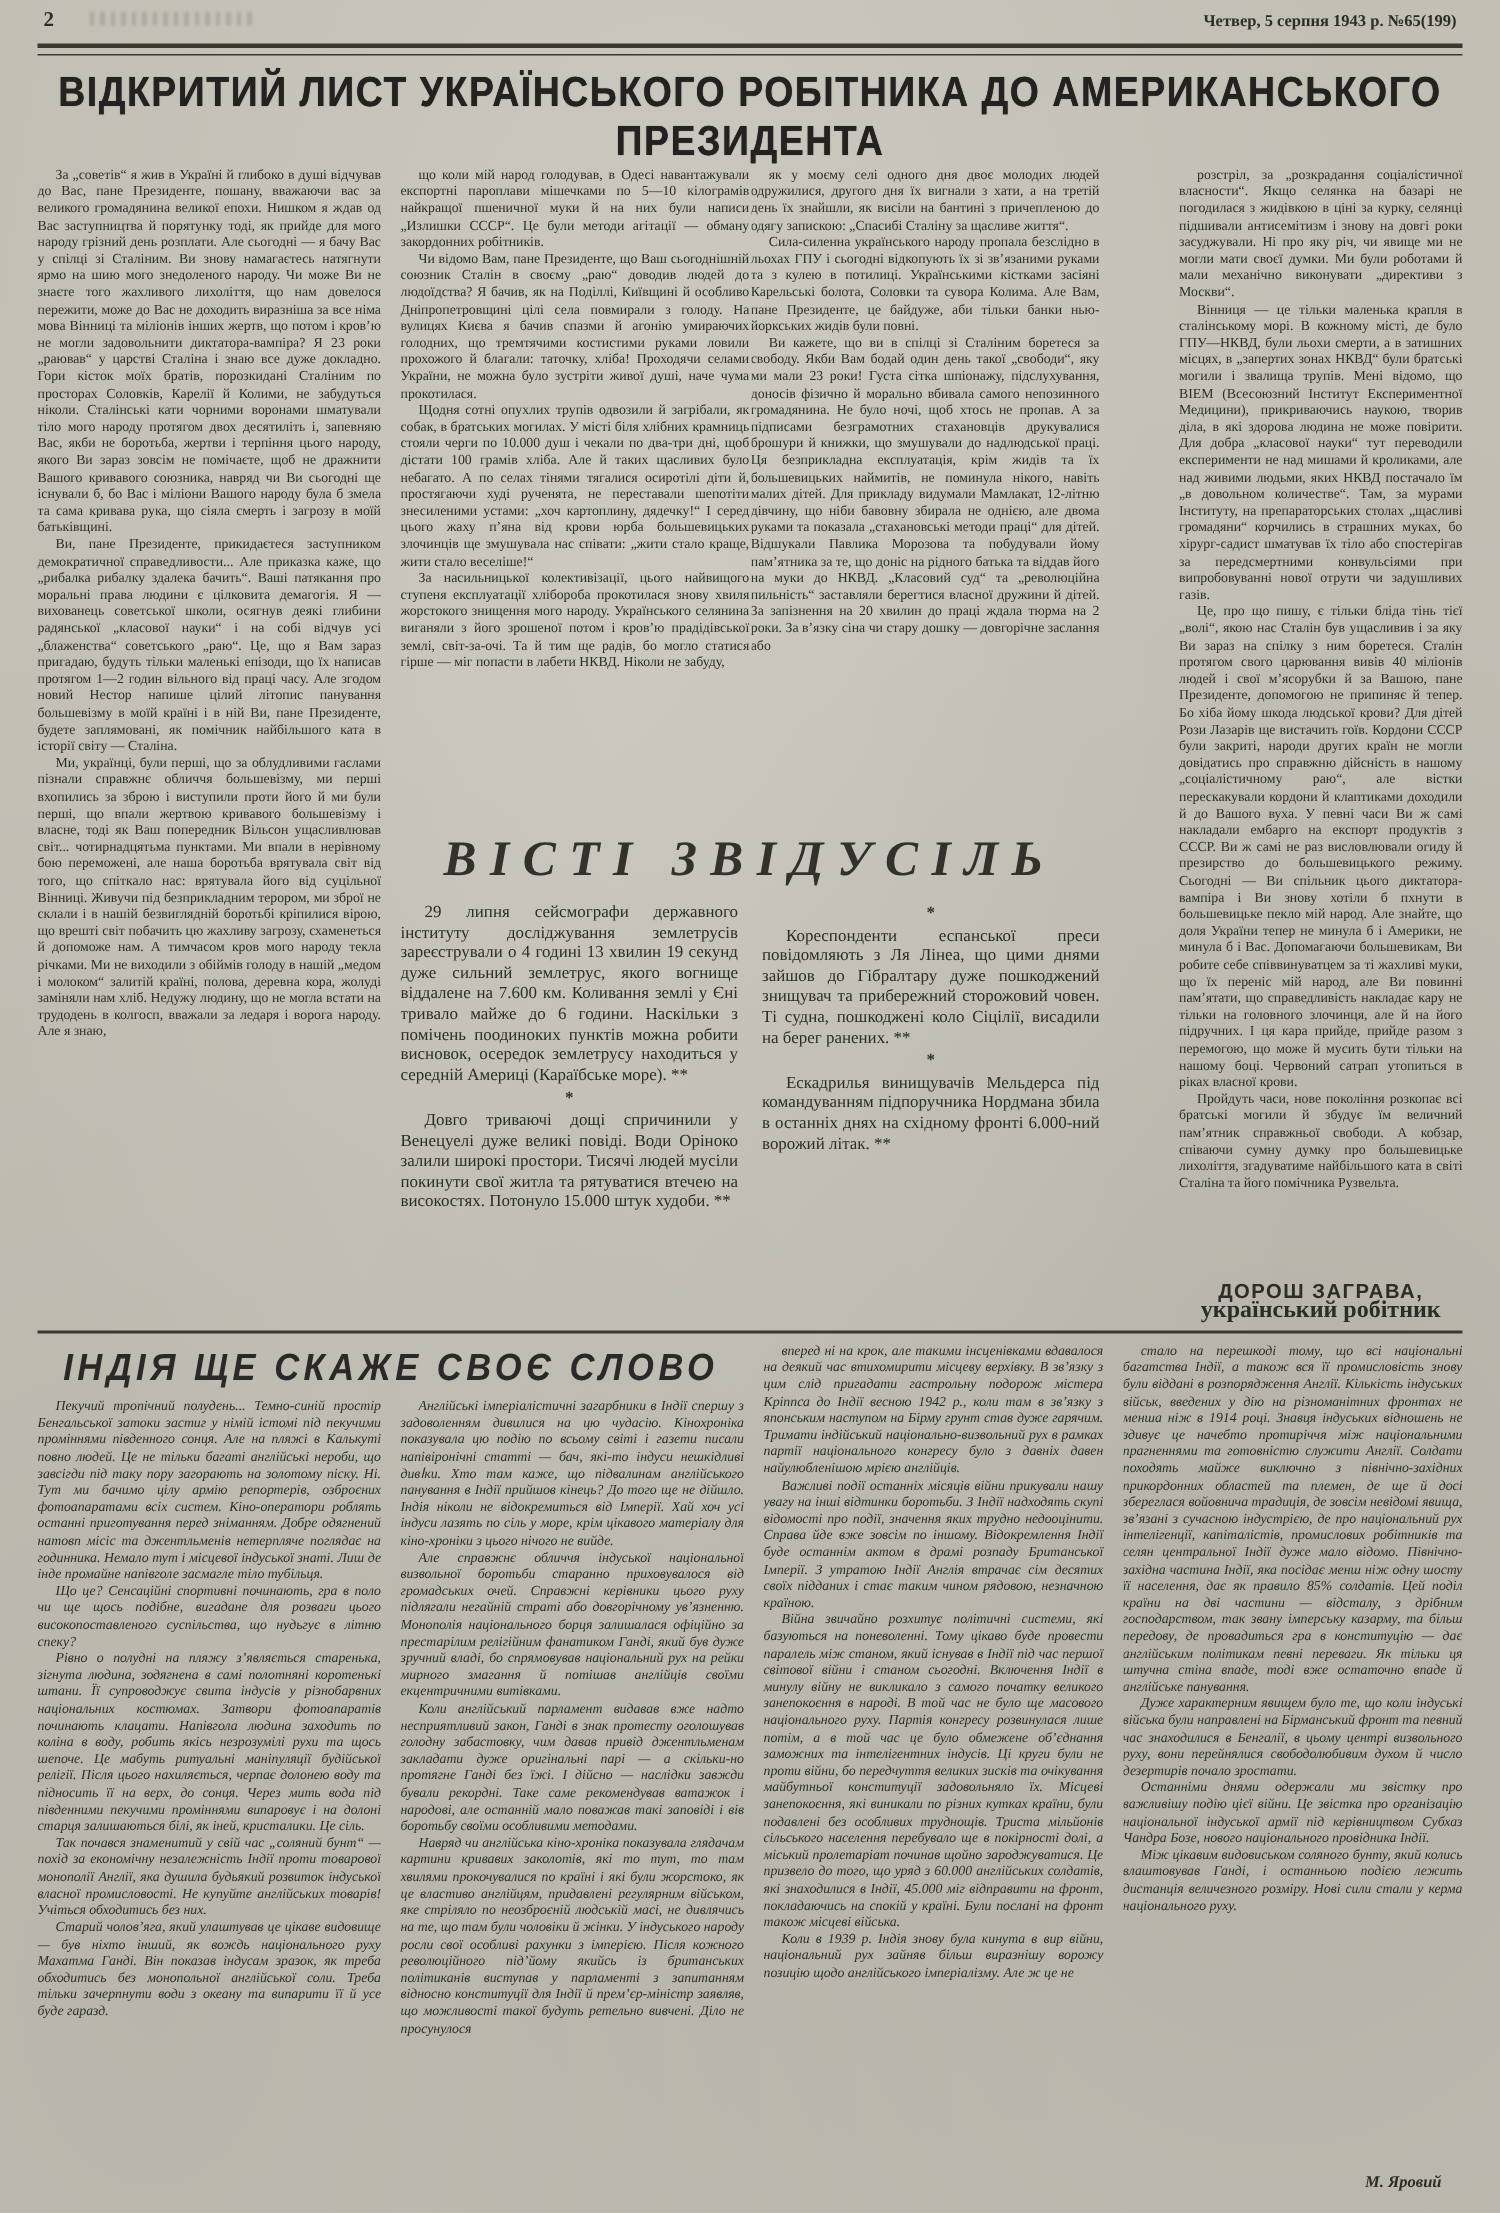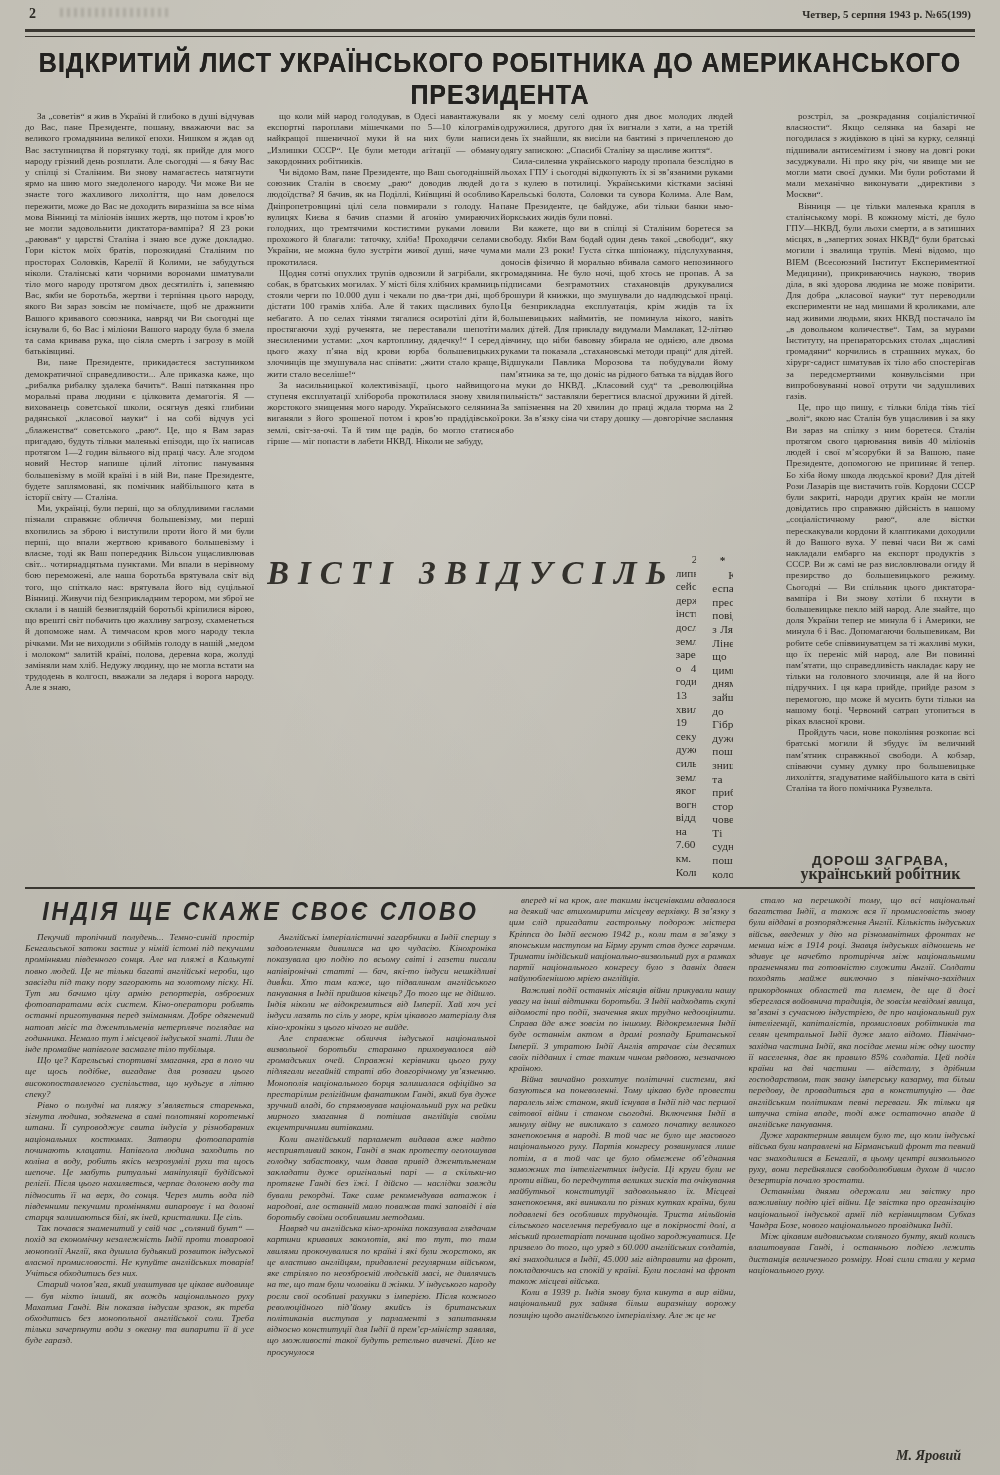--- a/index.html
+++ b/index.html
@@ -31,21 +31,21 @@
   .top-grid{display:flex;gap:13px;height:772px;}
   .ncol{font-size:9.2px;line-height:11.2px;text-align:justify;}
   .para{margin:0;text-indent:12px;}
   .colA,.colD{flex:0 0 229px;overflow:hidden;}
   .colD{display:flex;flex-direction:column;}
   .colD .flow{flex:1;overflow:hidden;margin-left:40px;}
   .mid{flex:1;display:flex;flex-direction:column;min-width:0;}
   .mid-letter{display:flex;gap:1px;height:438px;overflow:hidden;}
   .mid-letter .subcol{flex:1;overflow:hidden;}
   
-  .visti{flex:1;margin-top:4px;display:flex;flex-direction:row;overflow:hidden;}
+  .visti{flex:1;margin-top:4px;display:flex;flex-direction:column;overflow:hidden;}
   .visti-heading{
     text-align:center;font-weight:bold;font-style:italic;
     font-size:33px;letter-spacing:9px;margin:2px 0 10px 0;color:#33312c;
   }
   .visti-cols{display:flex;gap:16px;flex:1;overflow:hidden;}
   .visti-cols .vcol{flex:1;font-size:11.3px;line-height:13.6px;text-align:justify;overflow:hidden;}
   .visti-cols .para{text-indent:16px;margin-bottom:2px;}
   .star{margin:1px 0;text-align:center;text-indent:0;font-weight:bold;}
   
   .sig-block{flex:none;text-align:center;padding:6px 0 4px 40px;}
@@ -61,21 +61,21 @@
     font-weight:bold;font-size:23px;letter-spacing:3px;
     text-align:center;margin:2px 0 8px 0;color:#2a2927;
     transform:scaleY(1.1);transform-origin:top;
   }
   .b-left-cols{display:flex;gap:13px;flex:1;overflow:hidden;}
   .b-left-cols .subcol{flex:1;overflow:hidden;}
   .b-right{flex:1;display:flex;gap:13px;overflow:hidden;min-width:0;}
   .b-right .subcol{flex:1;overflow:hidden;}
   .b-right .colsig{display:flex;flex-direction:column;}
   .b-right .colsig .flow{flex:1;overflow:hidden;}
-  .india-sig{flex:none;text-align:right;font-weight:bold;font-size:14px;padding:4px 14px 2px 0;}
+  .india-sig{flex:none;text-align:right;font-weight:bold;font-size:11px;padding:4px 14px 2px 0;}
   
   .smudge{position:absolute;left:60px;top:8px;width:110px;height:9px;
     background:repeating-linear-gradient(90deg, rgba(60,56,48,.35) 0 3px, transparent 3px 7px);
     filter:blur(1px);opacity:.5;}
 </style>
 </head>
 <body>
 
 <div class="page">
   <div class="smudge"></div>
@@ -143,21 +143,21 @@
   </div>
 
   <div class="rule-heavy"></div>
 
   <div class="bottom">
     <div class="b-left">
       <h2 class="india-headline">ІНДІЯ ЩЕ СКАЖЕ СВОЄ СЛОВО</h2>
       <div class="b-left-cols">
         <div class="ncol subcol">
             <p class="para">Пекучий тропічний полудень... Темно-синій простір Бенгальської затоки застиг у німій істомі під пекучими проміннями південного сонця. Але на пляжі в Калькуті повно людей. Це не тільки багаті англійські нероби, що завсігди під таку пору загорають на золотому піску. Ні. Тут ми бачимо цілу армію репортерів, озброєних фотоапаратами всіх систем. Кіно-оператори роблять останні приготування перед зніманням. Добре одягнений натовп місіс та джентльменів нетерпляче поглядає на годинника. Немало тут і місцевої індуської знаті. Лиш де інде промайне напівголе засмагле тіло тубільця.</p>
-            <p class="para">Що це? Карельські спортивні змагання, гра в поло чи ще щось подібне, вигадане для розваги цього високопоставленого суспільства, що нудьгує в літню спеку?</p>
+            <p class="para">Що це? Сенсаційні спортивні починають, гра в поло чи ще щось подібне, вигадане для розваги цього високопоставленого суспільства, що нудьгує в літню спеку?</p>
             <p class="para">Рівно о полудні на пляжу з’являється старенька, зігнута людина, зодягнена в самі полотняні коротенькі штани. Її супроводжує свита індусів у різнобарвних національних костюмах. Затвори фотоапаратів починають клацати. Напівгола людина заходить по коліна в воду, робить якісь незрозумілі рухи та щось шепоче. Це мабуть ритуальні маніпуляції будійської релігії. Після цього нахиляється, черпає долонею воду та підносить її на верх, до сонця. Через мить вода під південними пекучими проміннями випаровує і на долоні старця залишаються білі, як іней, кристалики. Це сіль.</p>
             <p class="para">Так почався знаменитий у свій час „соляний бунт“ — похід за економічну незалежність Індії проти товарової монополії Англії, яка душила будьякий розвиток індуської власної промисловості. Не купуйте англійських товарів! Учіться обходитись без них.</p>
             <p class="para">Старий чолов’яга, який улаштував це цікаве видовище — був ніхто інший, як вождь національного руху Махатма Ганді. Він показав індусам зразок, як треба обходитись без монопольної англійської соли. Треба тільки зачерпнути води з океану та випарити її й усе буде гаразд.</p>
           </div>
         <div class="ncol subcol">
             <p class="para">Англійські імперіалістичні загарбники в Індії спершу з задоволенням дивилися на цю чудасію. Кінохроніка показувала цю подію по всьому світі і газети писали напівіронічні статті — бач, які-то індуси нешкідливі дивاки. Хто там каже, що підвалинам англійського панування в Індії прийшов кінець? До того ще не дійшло. Індія ніколи не відокремиться від Імперії. Хай хоч усі індуси лазять по сіль у море, крім цікавого матеріалу для кіно-хроніки з цього нічого не вийде.</p>
             <p class="para">Але справжнє обличчя індуської національної визвольної боротьби старанно приховувалося від громадських очей. Справжні керівники цього руху підлягали негайній страті або довгорічному ув’язненню. Монополія національного борця залишалася офіційно за престарілим релігійним фанатиком Ганді, який був дуже зручний владі, бо спрямовував національний рух на рейки мирного змагання й потішав англійців своїми екцентричними витівками.</p>
             <p class="para">Коли англійський парламент видавав вже надто несприятливий закон, Ганді в знак протесту оголошував голодну забастовку, чим давав привід джентльменам закладати дуже оригінальні парі — а скільки-но протягне Ганді без їжі. І дійсно — наслідки завжди бували рекордні. Таке саме рекомендував ватажок і народові, але останній мало поважав такі заповіді і вів боротьбу своїми особливими методами.</p>
             <p class="para">Навряд чи англійська кіно-хроніка показувала глядачам картини кривавих заколотів, які то тут, то там хвилями прокочувалися по країні і які були жорстоко, як це властиво англійцям, придавлені регулярним військом, яке стріляло по неозброєній людській масі, не дивлячись на те, що там були чоловіки й жінки. У індуського народу росли свої особливі рахунки з імперією. Після кожного революційного під’йому якийсь із британських політиканів виступав у парламенті з запитанням відносно конституції для Індії й прем’єр-міністр заявляв, що можливості такої будуть ретельно вивчені. Діло не просунулося</p>
           </div>

